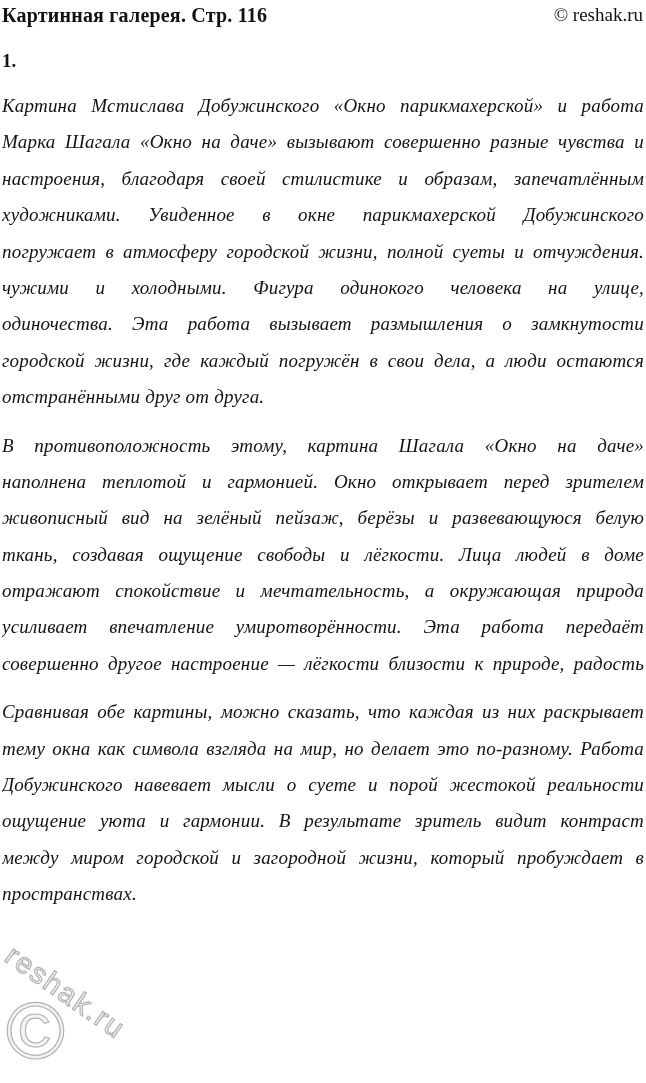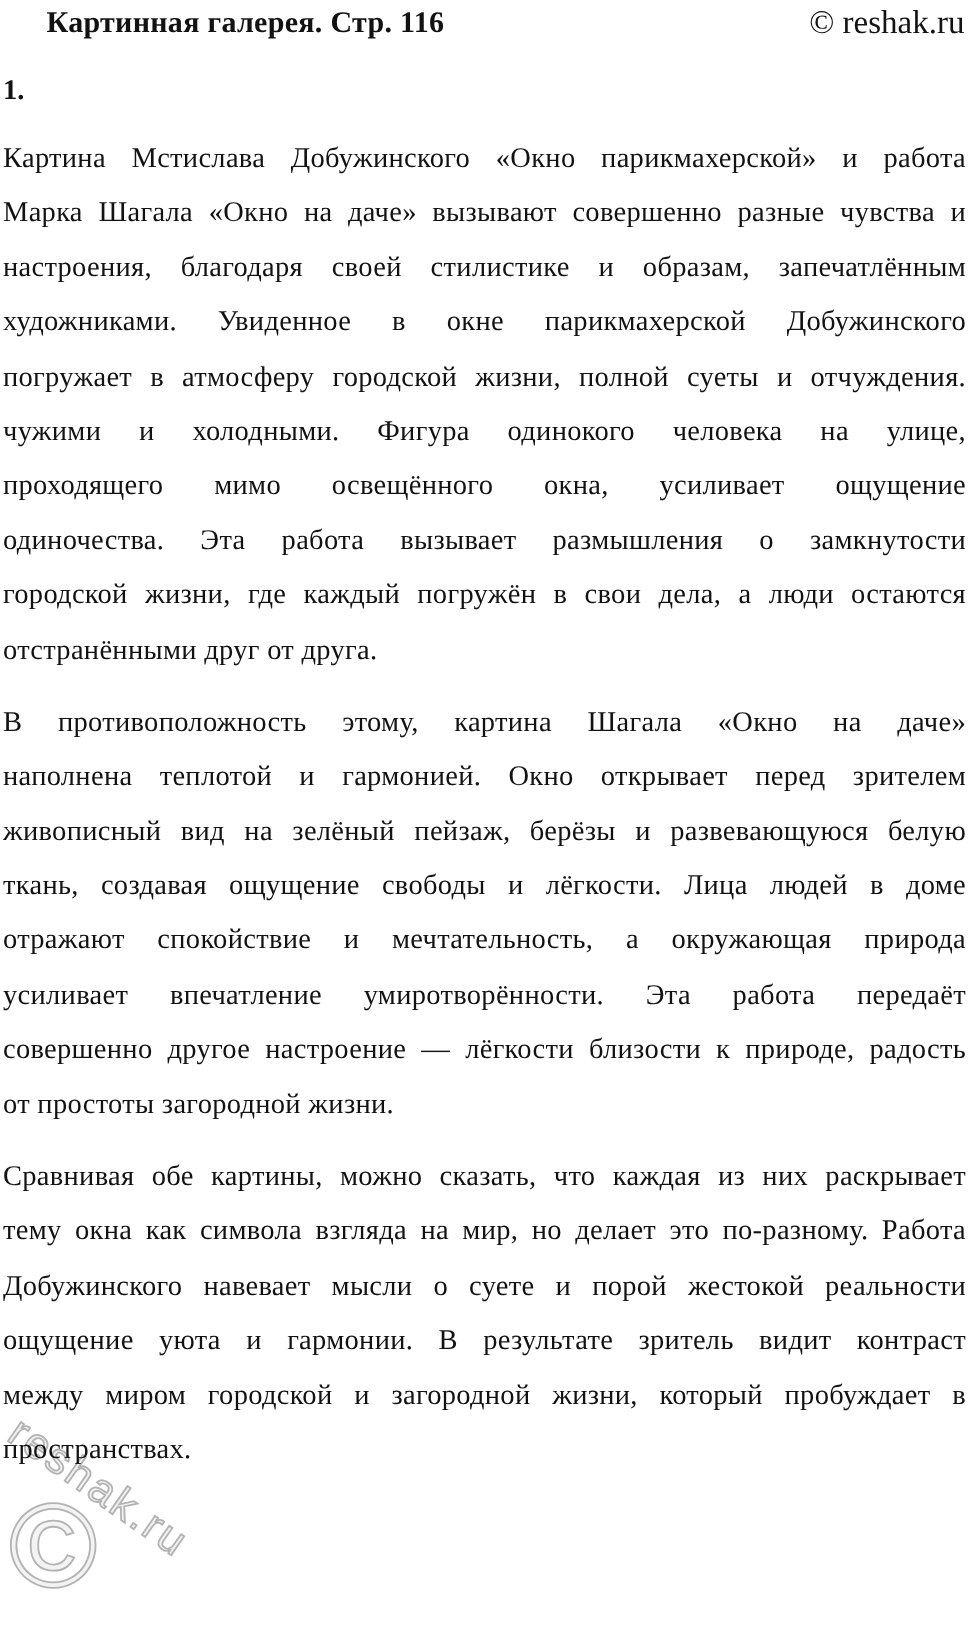--- a/index.html
+++ b/index.html
@@ -53,40 +53,39 @@
     justify-content: space-between;
     align-items: flex-start;
     padding: 3px 3px 0 2px;
     height: 27px;
   }
   .doc-title {
     font-weight: bold;
     font-size: 20px;
     line-height: 24px;
     letter-spacing: 0.2px;
-    margin-left: 29px;
   }
   .copyright {
-    font-size: 22px;
+    font-size: 19px;
     line-height: 24px;
   }
   .section-number {
     position: relative;
     z-index: 1;
     font-weight: bold;
     font-size: 19px;
     line-height: 27px;
     margin: 17px 0 0 2px;
   }
   .content {
     position: relative;
     z-index: 1;
     margin: 14px 2px 0 2px;
   }
-  .paragraph { margin: 0 0 12px 0; }
+  .paragraph { margin: 0 0 12px 0; font-style: italic; }
   .paragraph:last-child { margin-bottom: 0; }
   .line {
     font-size: 19px;
     line-height: 36.4px;
     height: 36.4px;
     letter-spacing: 0.2px;
     text-align: justify;
     text-align-last: justify;
     text-justify: inter-word;
     overflow: hidden;
@@ -116,35 +115,33 @@
 
   <div class="content">
 
     <div class="paragraph">
       <div class="line">Картина Мстислава Добужинского «Окно парикмахерской» и работа</div>
       <div class="line">Марка Шагала «Окно на даче» вызывают совершенно разные чувства и</div>
       <div class="line">настроения, благодаря своей стилистике и образам, запечатлённым</div>
       <div class="line">художниками. Увиденное в окне парикмахерской Добужинского</div>
       <div class="line">погружает в атмосферу городской жизни, полной суеты и отчуждения.</div>
       <div class="line">чужими и холодными. Фигура одинокого человека на улице,</div>
-      <div class="line">проходящего мимо освещённого окна, усиливает ощущение</div>
       <div class="line">одиночества. Эта работа вызывает размышления о замкнутости</div>
       <div class="line">городской жизни, где каждый погружён в свои дела, а люди остаются</div>
       <div class="line last">отстранёнными друг от друга.</div>
     </div>
 
     <div class="paragraph">
       <div class="line">В противоположность этому, картина Шагала «Окно на даче»</div>
       <div class="line">наполнена теплотой и гармонией. Окно открывает перед зрителем</div>
       <div class="line">живописный вид на зелёный пейзаж, берёзы и развевающуюся белую</div>
       <div class="line">ткань, создавая ощущение свободы и лёгкости. Лица людей в доме</div>
       <div class="line">отражают спокойствие и мечтательность, а окружающая природа</div>
       <div class="line">усиливает впечатление умиротворённости. Эта работа передаёт</div>
       <div class="line">совершенно другое настроение — лёгкости близости к природе, радость</div>
-      <div class="line last">от простоты загородной жизни.</div>
     </div>
 
     <div class="paragraph">
       <div class="line">Сравнивая обе картины, можно сказать, что каждая из них раскрывает</div>
       <div class="line">тему окна как символа взгляда на мир, но делает это по-разному. Работа</div>
       <div class="line">Добужинского навевает мысли о суете и порой жестокой реальности</div>
       <div class="line">ощущение уюта и гармонии. В результате зритель видит контраст</div>
       <div class="line">между миром городской и загородной жизни, который пробуждает в</div>
       <div class="line last">пространствах.</div>
     </div>

